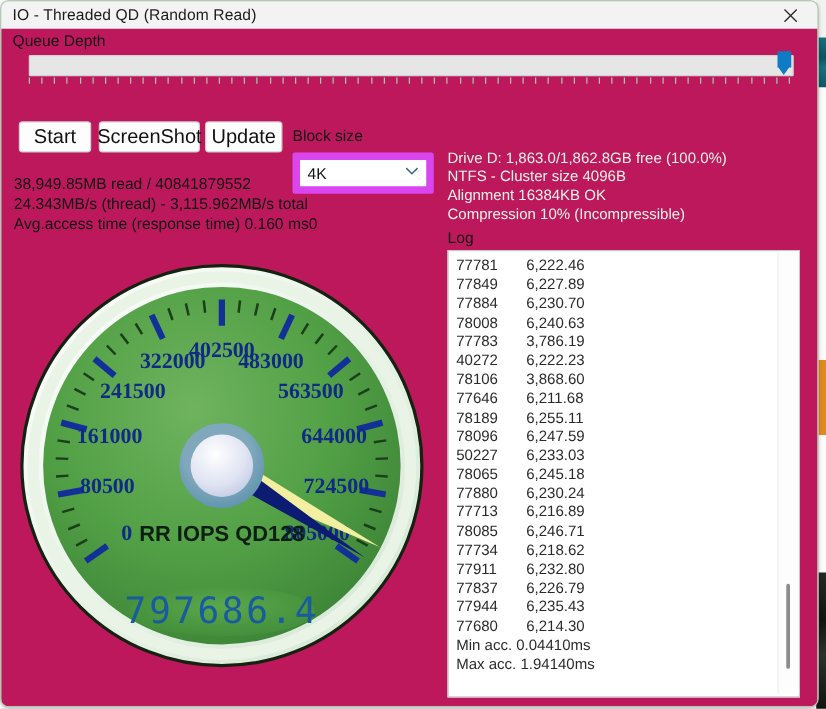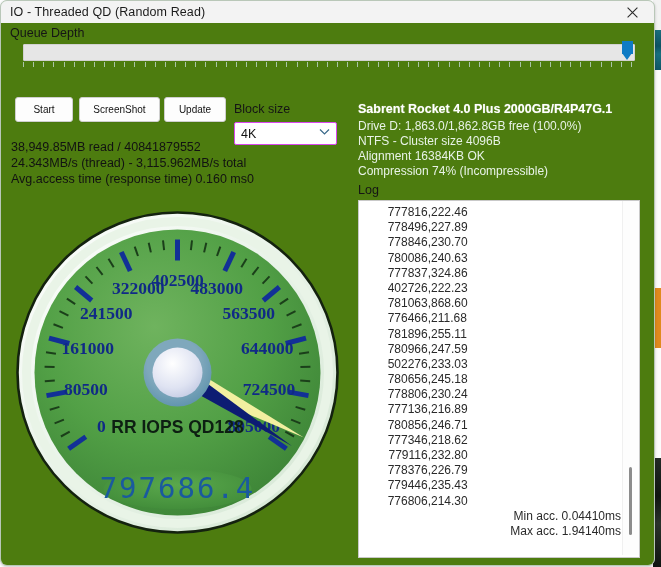--- a/index.html
+++ b/index.html
@@ -38,21 +38,21 @@
     font-size:12.5px;color:#1b1b1b;margin-left:9px;letter-spacing:.1px;white-space:nowrap;
   }
   #close-btn{
     position:absolute;right:0;top:0;width:44px;height:22px;
     display:flex;align-items:center;justify-content:center;
     color:#2b2b2b;font-size:13px;line-height:1;cursor:default;
   }
   #close-btn svg{display:block;}
 
   
-  #client{position:absolute;left:0;top:22px;width:653px;height:542px;background:#4d7c0f;text-align:right;}
+  #client{position:absolute;left:0;top:22px;width:653px;height:542px;background:#be185d;}
 
   #qd-label{position:absolute;left:9px;top:3px;font-size:12.5px;color:#151515;}
 
   
   #trackbar{position:absolute;left:22px;top:21px;width:610px;height:26px;}
   #track-groove{
     position:absolute;left:0;top:0;width:610px;height:15px;
     background:#e6e6e6;border:1px solid #d2d2d2;border-radius:1px;
   }
   #track-ticks{position:absolute;left:0;top:18px;width:610px;height:6px;}
@@ -64,33 +64,33 @@
   #track-thumb .tip{
     position:absolute;left:0;top:12px;width:0;height:0;
     border-left:5.5px solid transparent;border-right:5.5px solid transparent;
     border-top:7px solid #0f7bc4;
   }
 
   
   .btn{
     position:absolute;top:74px;height:23px;
     background:#fdfdfd;border:1px solid #cfcfcf;border-radius:3px;
-    font-family:"Liberation Sans", sans-serif;font-size:10px;color:#121212;
+    font-family:"Liberation Sans", sans-serif;font-size:16px;color:#121212;
     display:flex;align-items:center;justify-content:center;
     box-shadow:0 1px 0 rgba(0,0,0,.04);
     cursor:default;
   }
   #btn-start{left:14px;width:56px;}
   #btn-screenshot{left:78px;width:79px;}
   #btn-update{left:163px;width:60px;}
 
   #blocksize-label{position:absolute;left:233px;top:79px;font-size:12.5px;color:#151515;}
   #blocksize-select{
     position:absolute;left:233px;top:99px;width:101px;height:21px;
-    background:#ffffff;border:1px solid #d946ef;border-radius:2px;
+    background:#ffffff;border:6px solid #d946ef;border-radius:2px;
     display:flex;align-items:center;
   }
   #blocksize-value{font-size:12.5px;color:#111;margin-left:6px;}
   #blocksize-chevron{position:absolute;right:6px;top:5px;}
 
   
   .stat{position:absolute;left:10px;font-size:12.5px;color:#121212;white-space:nowrap;}
   #stat0{top:117px;}
   #stat1{top:133px;}
   #stat2{top:149px;}
@@ -249,25 +249,24 @@
             <path d="M1 1.5 L5.5 6 L10 1.5" stroke="#3a6a8a" stroke-width="1.2" fill="none"></path>
           </svg>
         </span>
       </div>
 
       <div class="stat" id="stat0">38,949.85MB read / 40841879552</div>
       <div class="stat" id="stat1">24.343MB/s (thread) - 3,115.962MB/s total</div>
       <div class="stat" id="stat2">Avg.access time (response time) 0.160 ms</div>
       <div id="stat-zero">0</div>
 
-      <div id="drive-title">Sabrent Rocket 4.0 Plus 2000GB/R4P47G.1</div>
       <div class="drive-line" id="dl0">Drive D: 1,863.0/1,862.8GB free (100.0%)</div>
       <div class="drive-line" id="dl1">NTFS - Cluster size 4096B</div>
       <div class="drive-line" id="dl2">Alignment 16384KB OK</div>
-      <div class="drive-line" id="dl3">Compression 74% (Incompressible)</div>
+      <div class="drive-line" id="dl3">Compression 10% (Incompressible)</div>
 
       <div id="log-label">Log</div>
 
       <div id="log-box">
         <div id="log-inner">
             <div class="log-row">
               <span class="c1">77781</span>
               <span class="c2">6,222.46</span>
             </div>
             <div class="log-row">
@@ -277,21 +276,21 @@
             <div class="log-row">
               <span class="c1">77884</span>
               <span class="c2">6,230.70</span>
             </div>
             <div class="log-row">
               <span class="c1">78008</span>
               <span class="c2">6,240.63</span>
             </div>
             <div class="log-row">
               <span class="c1">77783</span>
-              <span class="c2">7,324.86</span>
+              <span class="c2">3,786.19</span>
             </div>
             <div class="log-row">
               <span class="c1">40272</span>
               <span class="c2">6,222.23</span>
             </div>
             <div class="log-row">
               <span class="c1">78106</span>
               <span class="c2">3,868.60</span>
             </div>
             <div class="log-row">

